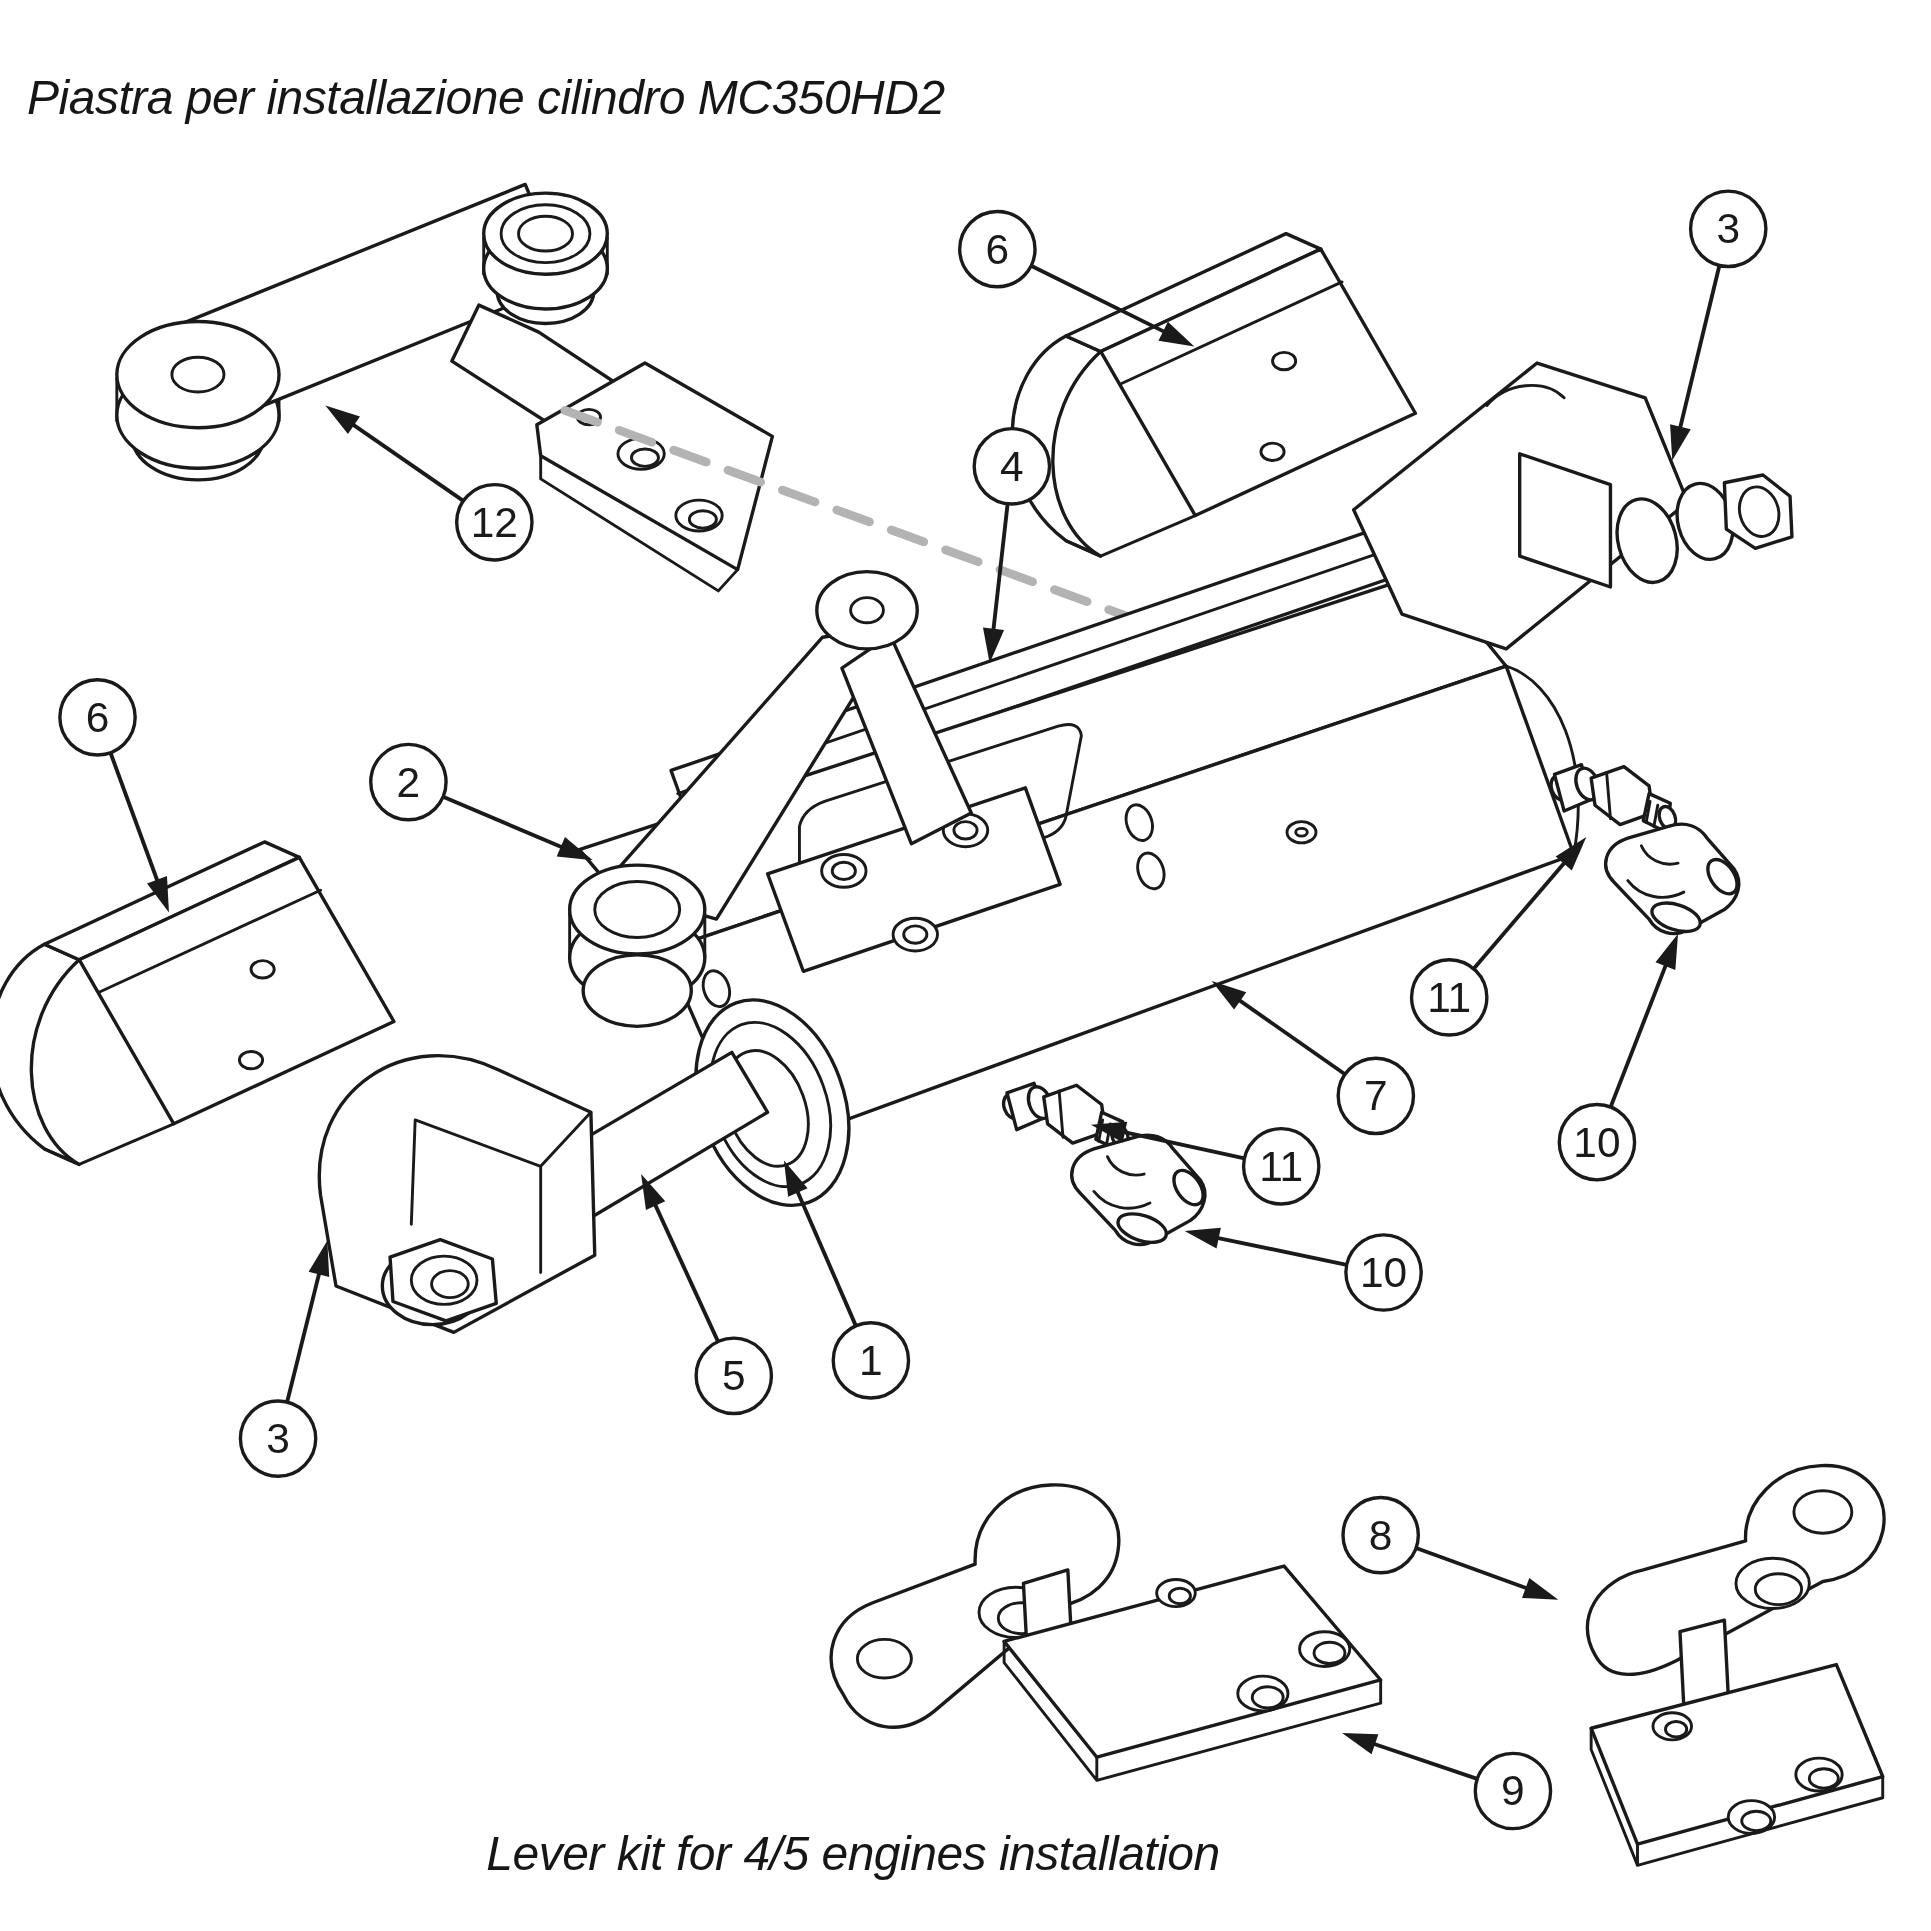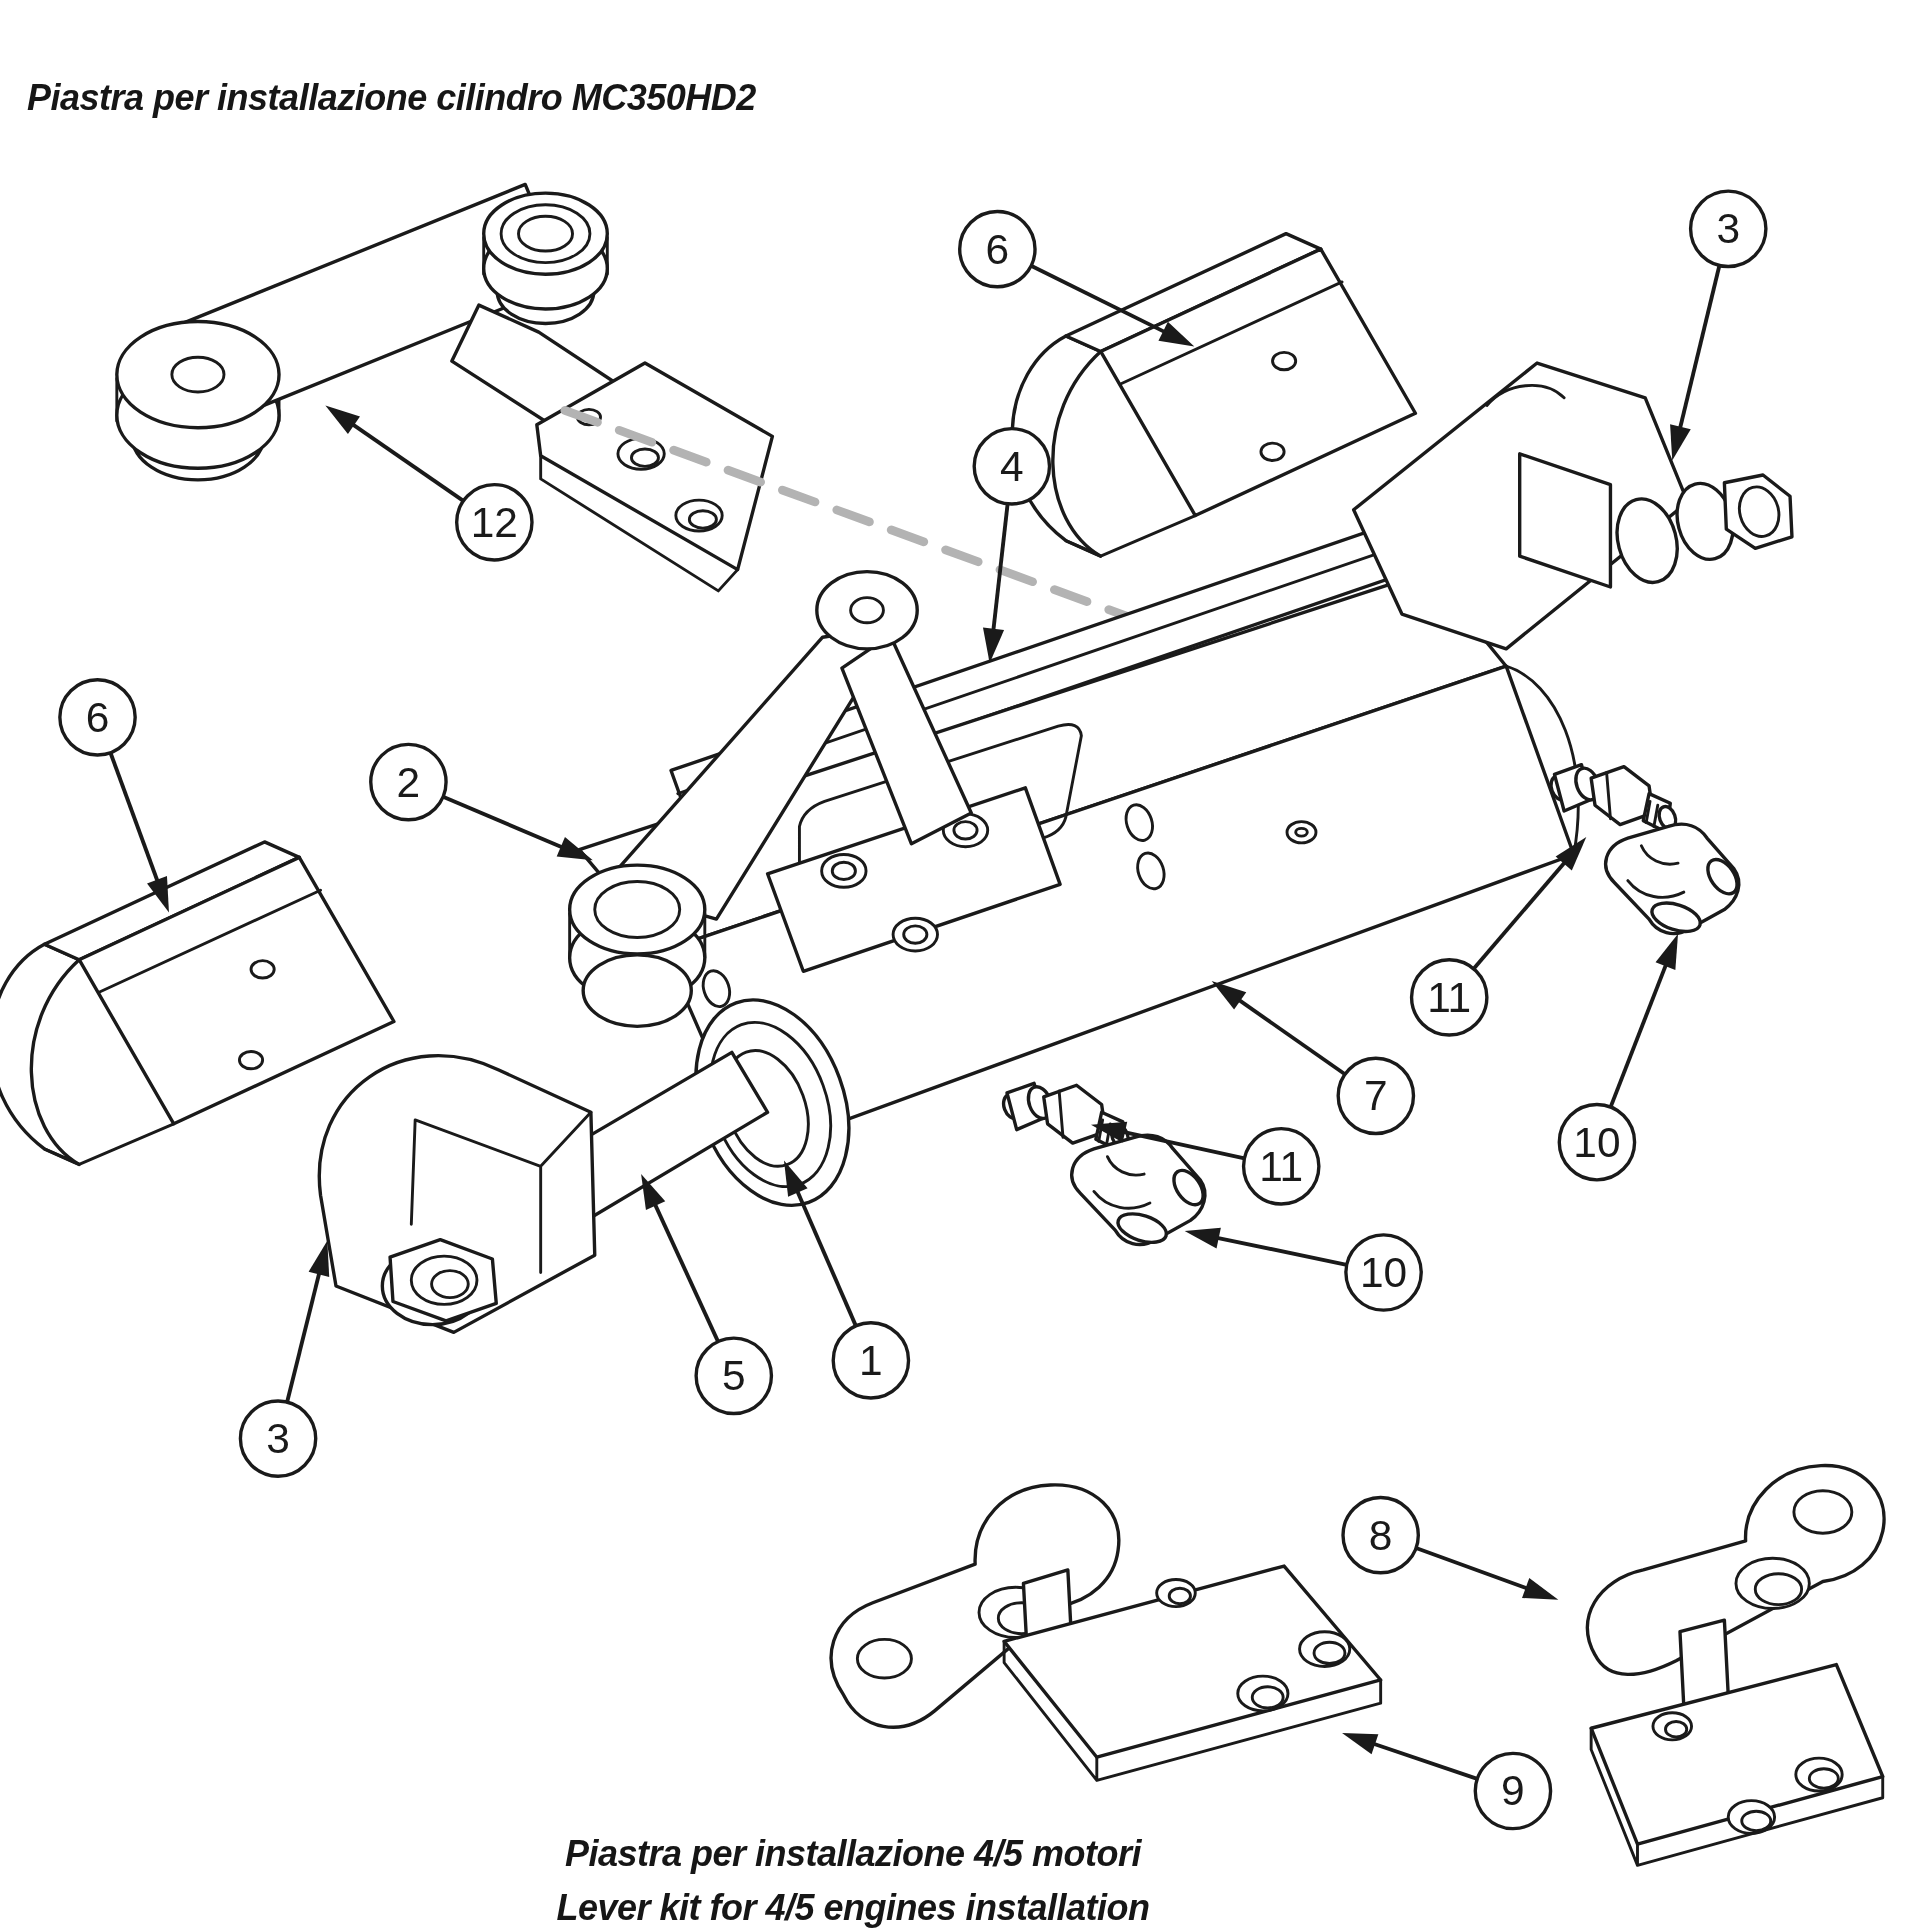--- a/index.html
+++ b/index.html
@@ -1,21 +1,21 @@
 <!DOCTYPE html>
 <html><head>
 <meta charset="utf-8">
 <style>
   html,body{margin:0;padding:0;background:#fff;}
   .stage{
     position:relative;width:1931px;height:1931px;background:#ffffff;
     font-family:"Liberation Sans", sans-serif;color:#161616;overflow:hidden;
   }
-  .title-block{position:absolute;font-weight:bold;font-style:italic;
-    font-size:36px;line-height:54px;letter-spacing:-0.5px;white-space:nowrap;}
+  .title-block{position:absolute;font-weight:normal;font-style:italic;
+    font-size:48px;line-height:54px;letter-spacing:-0.5px;white-space:nowrap;}
   .title-top{left:27px;top:71px;text-align:left;}
   .title-bottom{left:486px;top:1827px;width:734px;text-align:center;white-space:normal;}
   svg{position:absolute;left:0;top:0;}
   .part{fill:#ffffff;stroke:#1a1a1a;stroke-width:3.5;stroke-linejoin:round;stroke-linecap:round;}
   .edge{fill:none;stroke:#1a1a1a;stroke-width:3;stroke-linejoin:round;stroke-linecap:round;}
   .hole{fill:#ffffff;stroke:#1a1a1a;stroke-width:3;}
   .centerline{fill:none;stroke:#b3b3b3;stroke-width:9;stroke-dasharray:36 24;stroke-linecap:round;}
   .co-line{stroke:#1a1a1a;stroke-width:4;fill:none;}
   .co-head{fill:#1a1a1a;stroke:none;}
   .co-circle{fill:#ffffff;stroke:#1a1a1a;stroke-width:3.5;}
@@ -279,18 +279,17 @@
         <g>
           <line x1="1530.0644307027837" y1="1842.479468034842" x2="1416.5178446236423" y2="1803.989099872421" class="co-line"></line>
           <polygon points="1390,1795 1427.6258037517057,1796.1396894481106 1420.562939566232,1816.975138795258" class="co-head"></polygon>
           <circle cx="1567" cy="1855" r="39" class="co-circle"></circle>
           <text x="1567" y="1855" text-anchor="middle" dy="15" class="co-num">9</text>
         </g>
       </g>
   </svg>
 
   <div class="title-block title-bottom">
-    <div>Piastra per installazione 4/5 motori</div>
     <div>Lever kit for 4/5 engines installation</div>
   </div>
 
 </div>
 
 
 </body></html>

